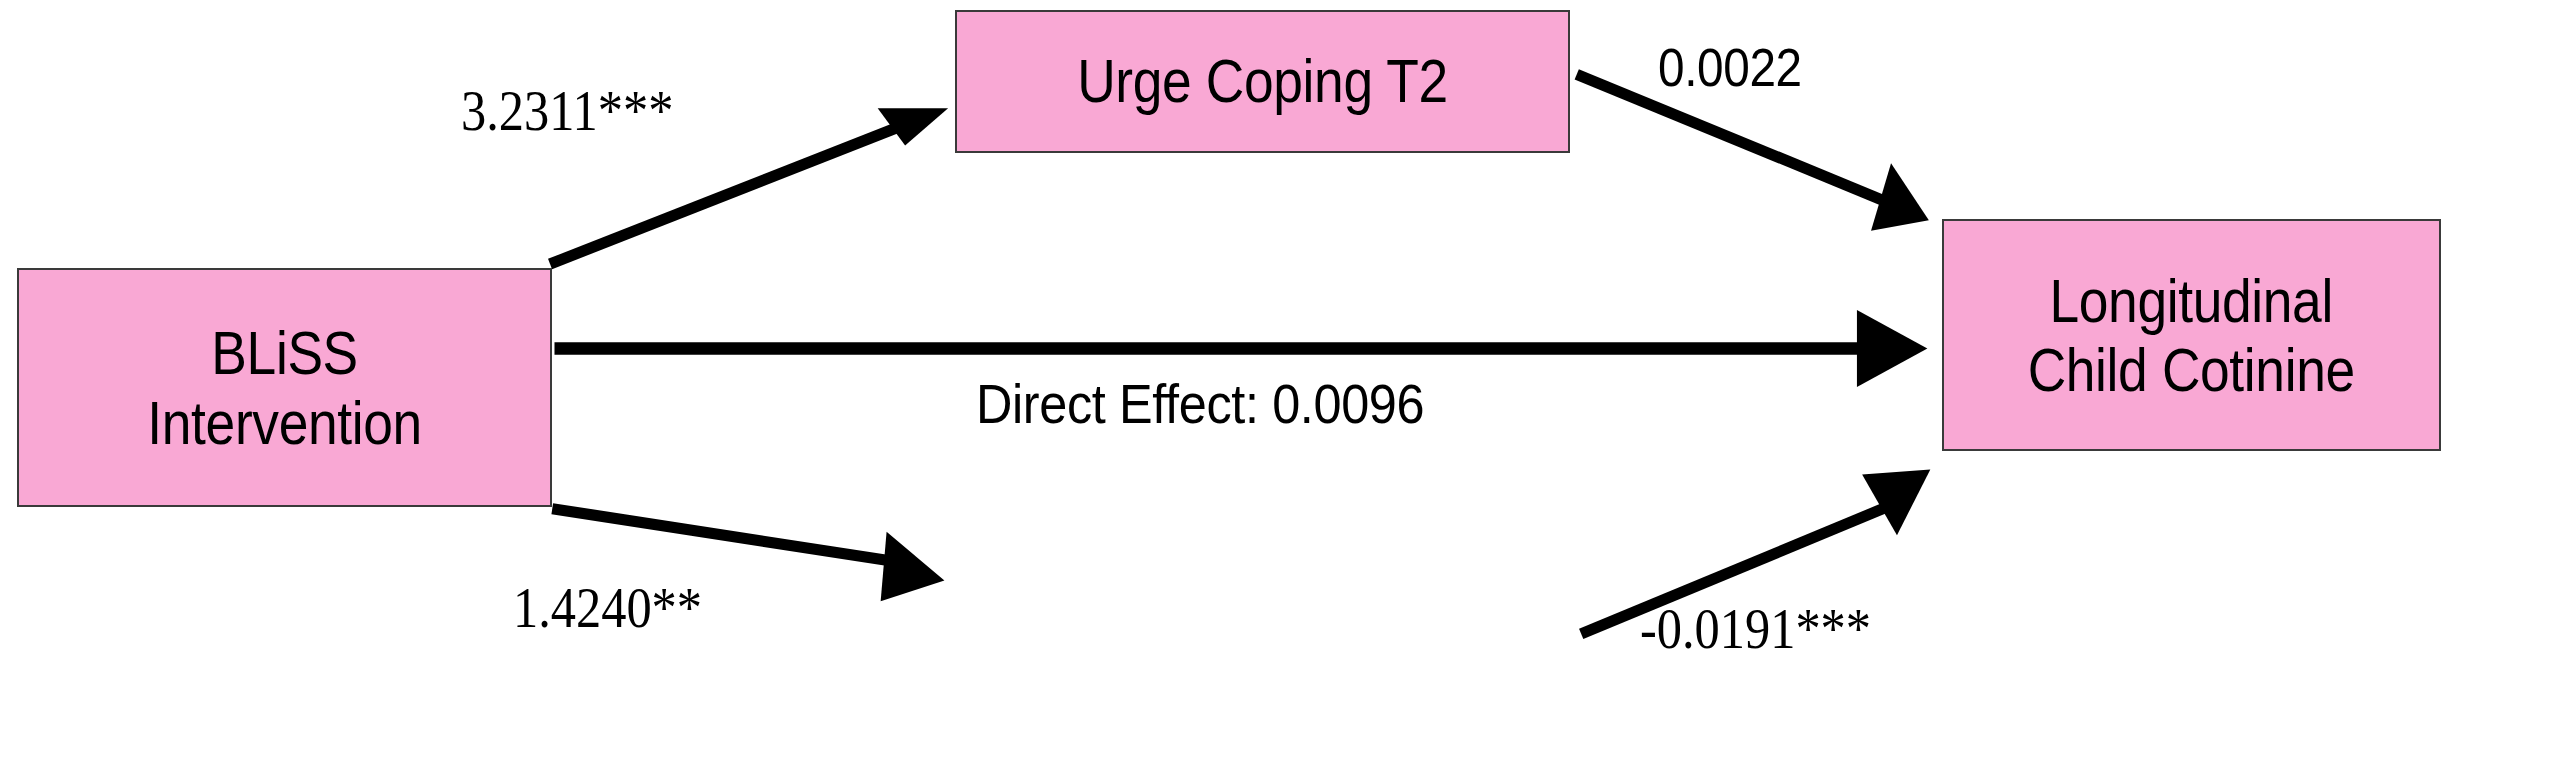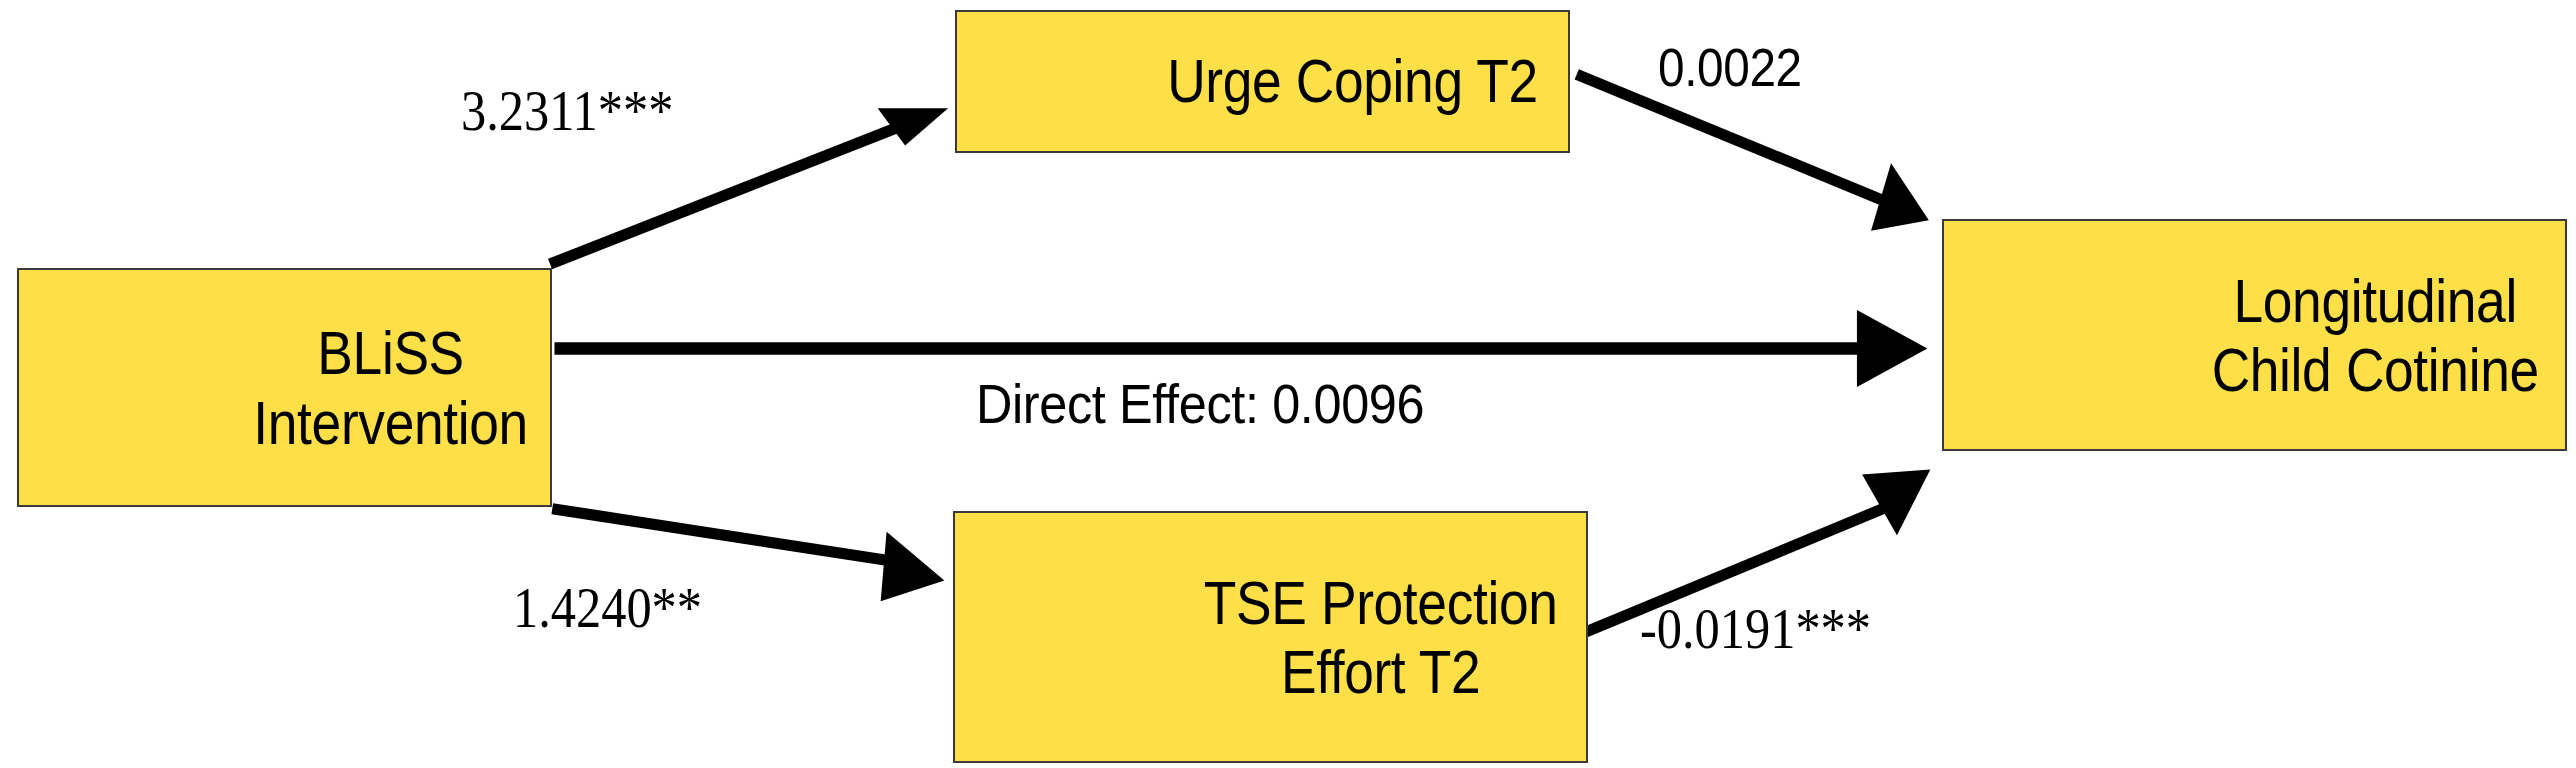--- a/index.html
+++ b/index.html
@@ -20,43 +20,43 @@
     position: absolute;
     left: 0;
     top: 0;
     width: 2576px;
     height: 769px;
     pointer-events: none;
   }
   .node-box {
     position: absolute;
     box-sizing: border-box;
-    background: #fde047;
+    background: #f9a8d4;
     border: 2.2px solid #3a3a3a;
     display: flex;
     align-items: center;
-    justify-content: flex-end;
+    justify-content: center;
     text-align: center;
   }
   .node-label {
     font-family: "Liberation Sans", sans-serif;
     font-weight: 400;
     color: #000000;
     line-height: 1.12;
     letter-spacing: -0.4px;
     transform: scaleX(0.86);
     white-space: pre-line;
   }
   #node-bliss { left: 17px; top: 268px; width: 535px; height: 239px; }
   #node-bliss .node-label { font-size: 62px; }
   #node-urge { left: 955px; top: 9.6px; width: 615px; height: 143px; }
   #node-urge .node-label { font-size: 62px; }
   #node-tse { left: 953px; top: 511px; width: 635px; height: 252px; }
   #node-tse .node-label { font-size: 62px; }
-  #node-cotinine { left: 1942px; top: 219px; width: 625px; height: 232px; }
+  #node-cotinine { left: 1942px; top: 219px; width: 499px; height: 232px; }
   #node-cotinine .node-label { font-size: 62px; }
 
   .edge-label {
     position: absolute;
     font-family: "Liberation Serif", serif;
     color: #000000;
     white-space: nowrap;
     transform: scaleX(0.9);
     transform-origin: left center;
   }
@@ -105,24 +105,20 @@
 
   <div class="node-box" id="node-bliss">
     <span class="node-label">BLiSS
 Intervention</span>
   </div>
 
   <div class="node-box" id="node-urge">
     <span class="node-label">Urge Coping T2</span>
   </div>
 
-  <div class="node-box" id="node-tse">
-    <span class="node-label">TSE Protection
-Effort T2</span>
-  </div>
 
   <div class="node-box" id="node-cotinine">
     <span class="node-label">Longitudinal
 Child Cotinine</span>
   </div>
 
   <div class="edge-label" id="label-a1">3.2311***</div>
 
   <div class="edge-label sans" id="label-b1">0.0022</div>
 

